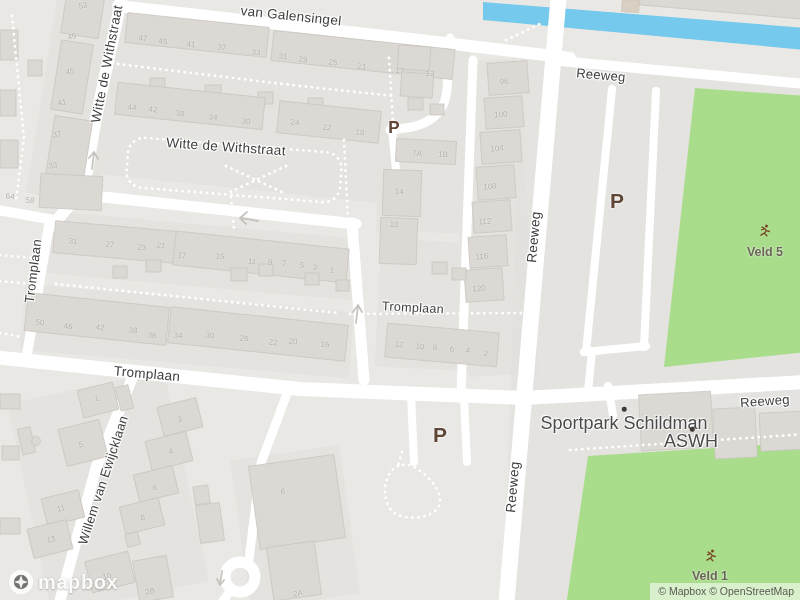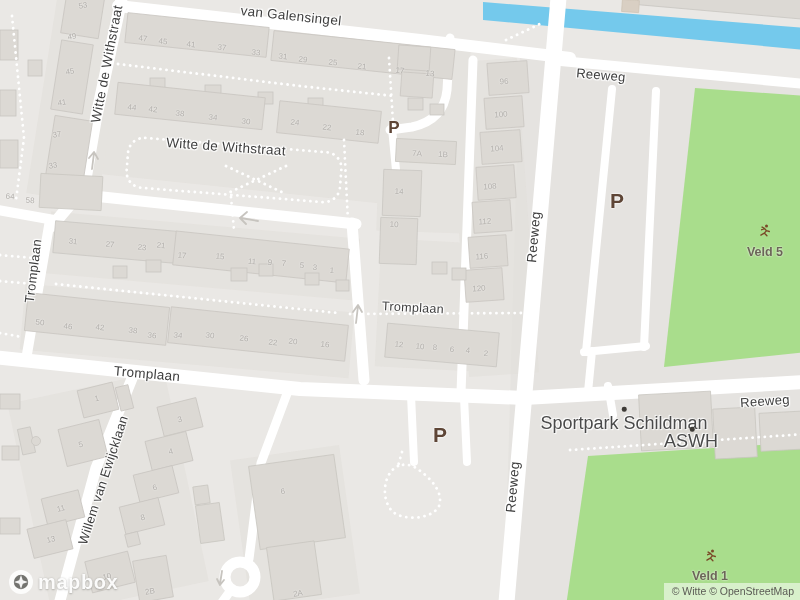--- a/index.html
+++ b/index.html
@@ -304,13 +304,13 @@
 
 <div id="logo">
   <svg width="26" height="26" viewBox="0 0 26 26">
     <circle cx="13" cy="13" r="12" fill="rgba(255,255,255,0.85)"></circle>
     <circle cx="13" cy="13" r="7.2" fill="#73736f"></circle>
     <path d="M13,6 L14.8,11.2 L20,13 L14.8,14.8 L13,20 L11.2,14.8 L6,13 L11.2,11.2 Z" fill="rgba(255,255,255,0.92)"></path>
   </svg>
   <span class="txt">mapbox</span>
 </div>
 
-<div id="attr">© Witte © OpenStreetMap</div>
+<div id="attr">© Mapbox © OpenStreetMap</div>
 
 </body></html>

